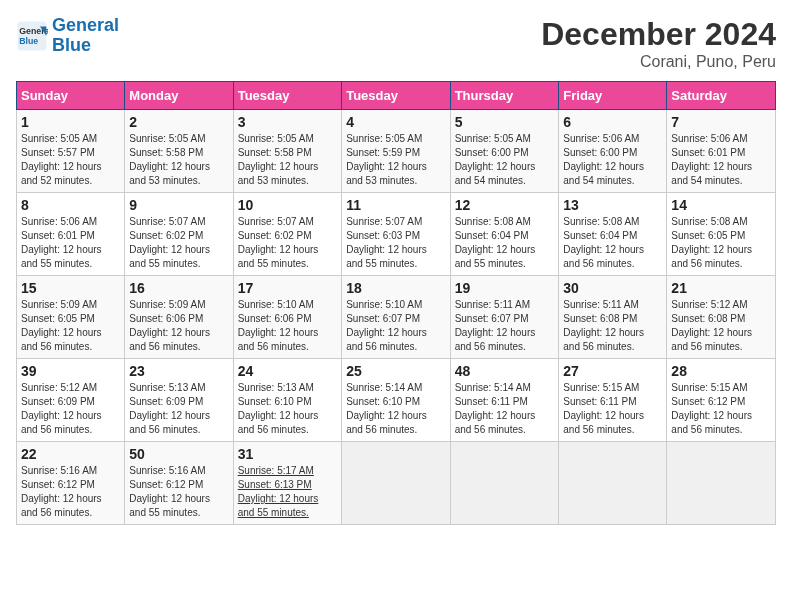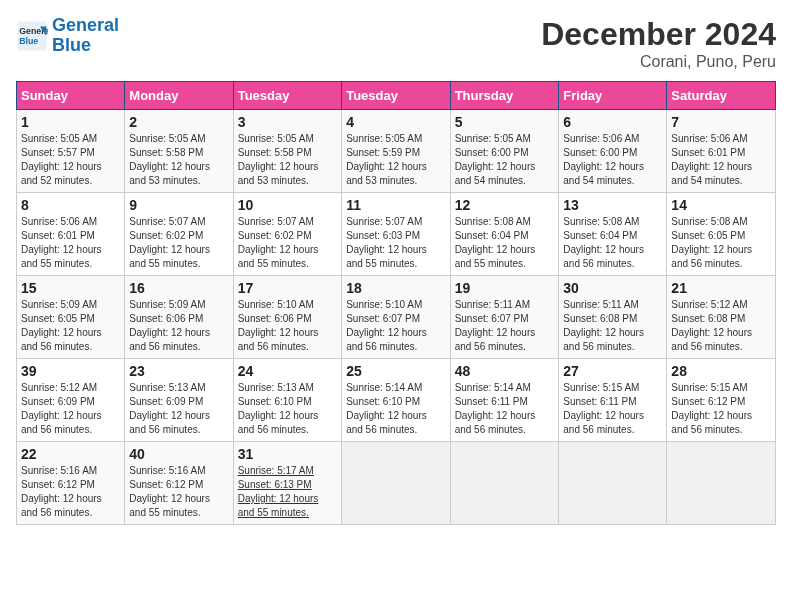--- a/index.html
+++ b/index.html
@@ -329,21 +329,21 @@
       </tr>
       <tr>
         <td>
           <span class="day-num">22</span>
           <div class="day-info" style="white-space: pre-line;">Sunrise: 5:16 AM
 Sunset: 6:12 PM
 Daylight: 12 hours
 and 56 minutes.</div>
         </td>
         <td>
-          <span class="day-num">40</span>
+          <span class="day-num">50</span>
           <div class="day-info" style="white-space: pre-line;">Sunrise: 5:16 AM
 Sunset: 6:12 PM
 Daylight: 12 hours
 and 55 minutes.</div>
         </td>
         <td>
           <span class="day-num">31</span>
           <div class="day-info" style="white-space: pre-line; text-decoration: underline;">Sunrise: 5:17 AM
 Sunset: 6:13 PM
 Daylight: 12 hours

